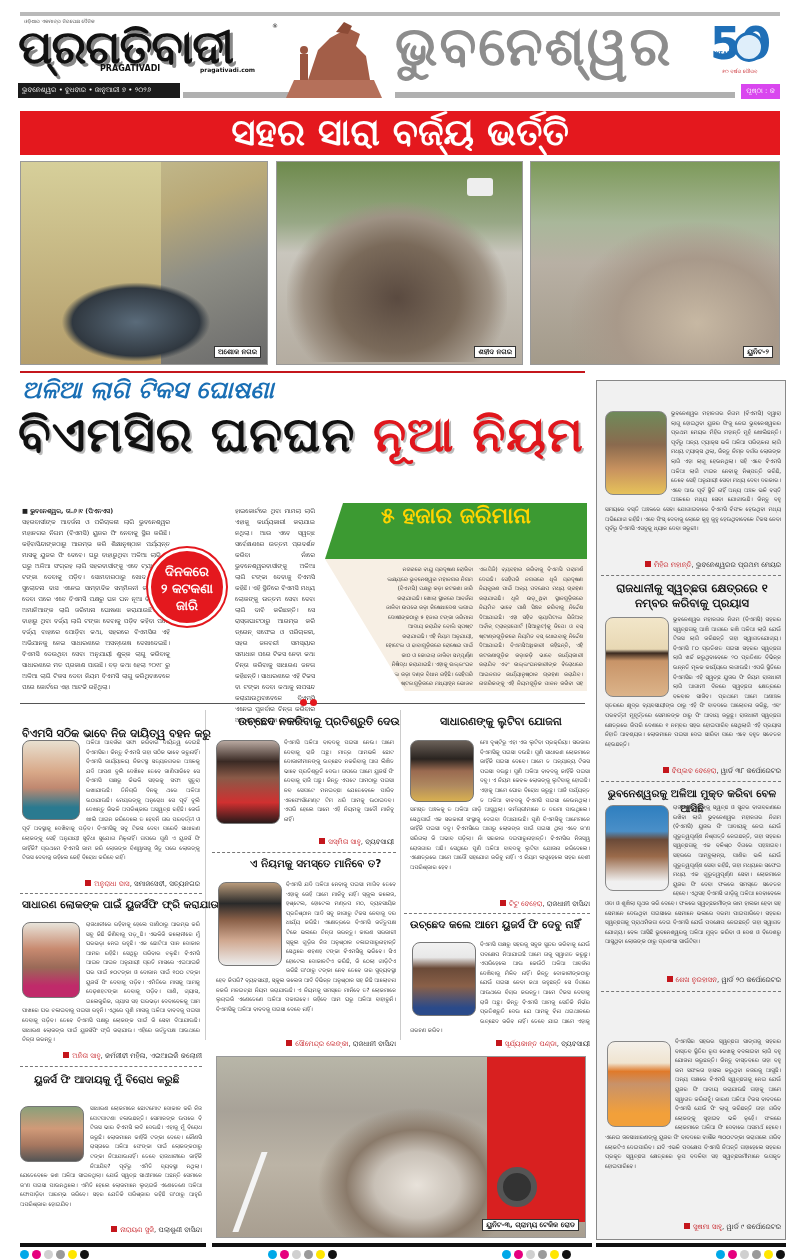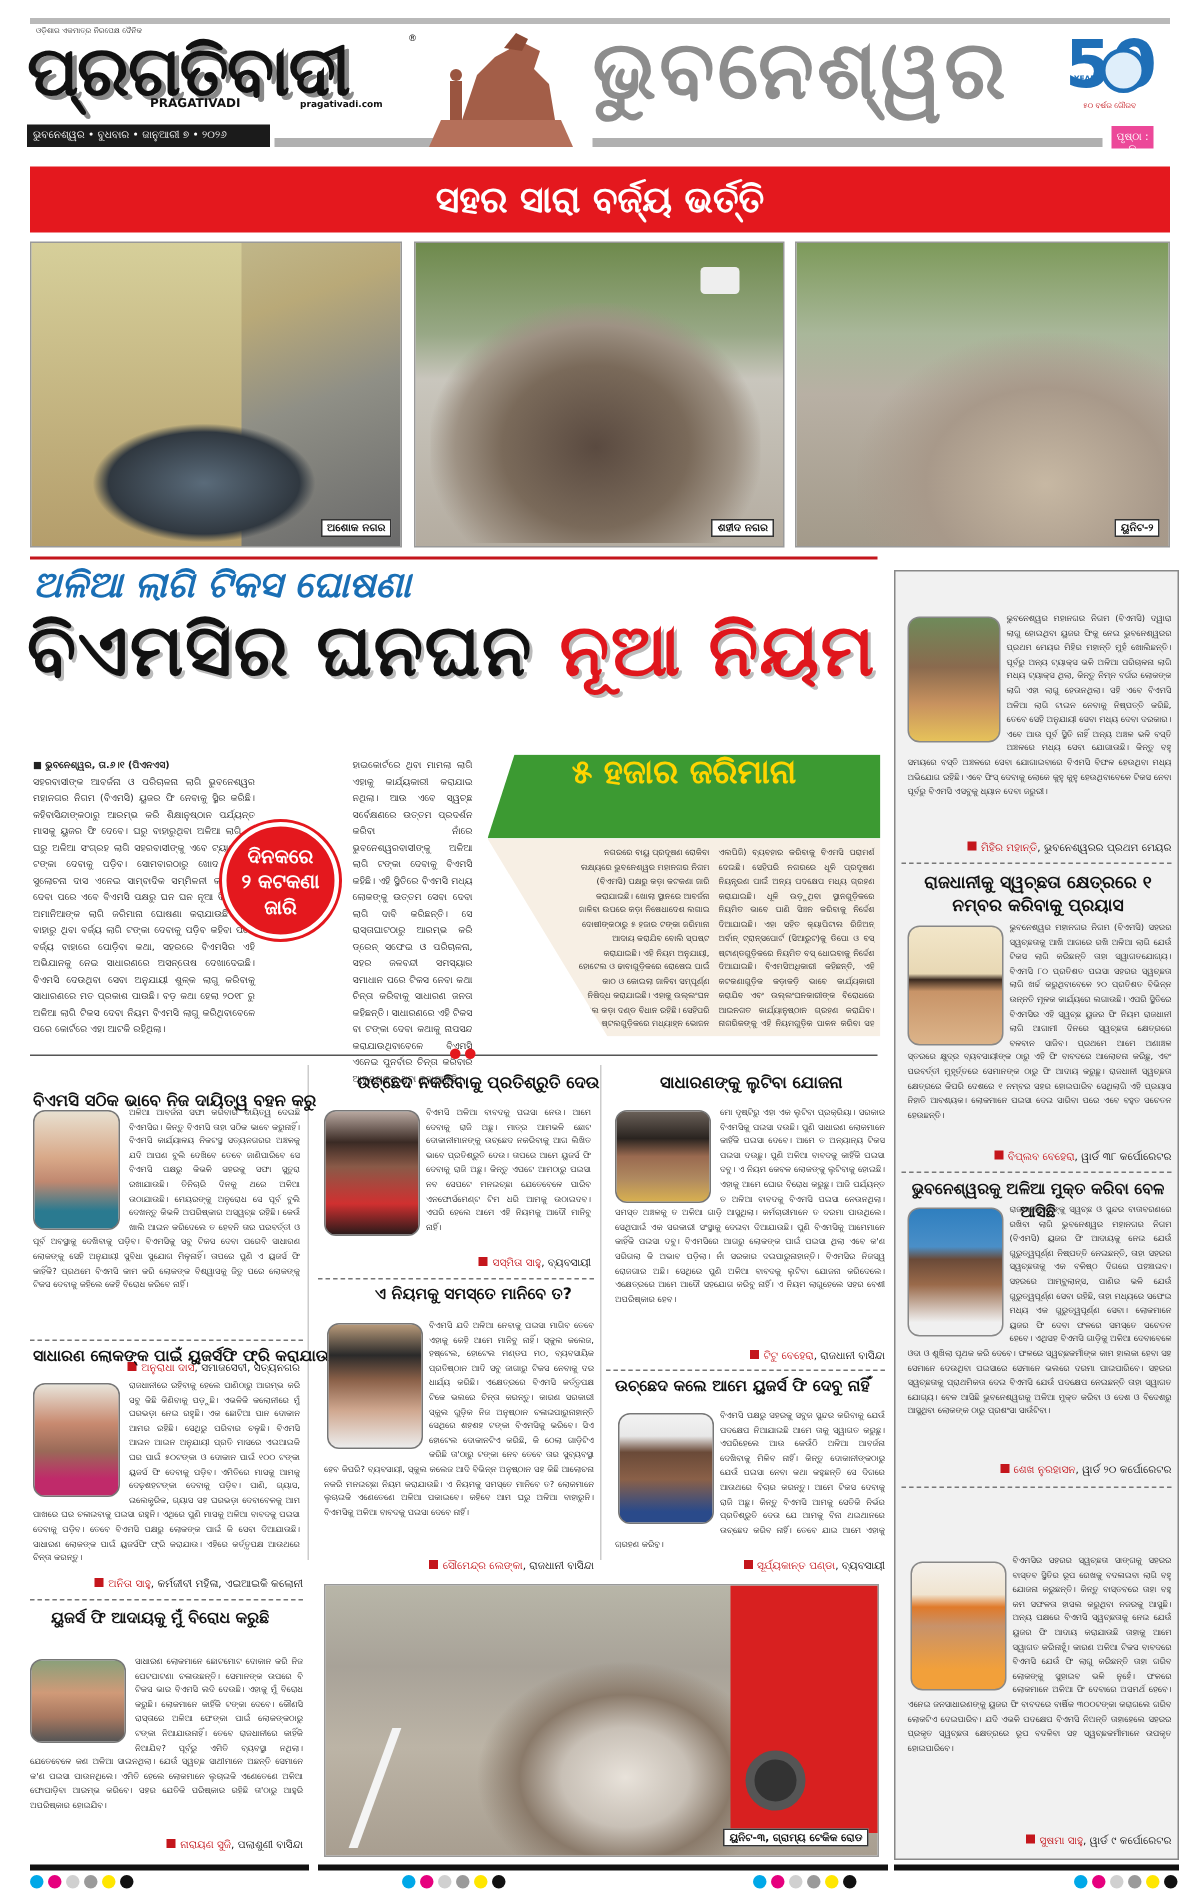--- a/index.html
+++ b/index.html
@@ -12,23 +12,23 @@
 .logo{position:absolute;top:22px;left:18px;font-size:46px;font-weight:bold;color:#111;letter-spacing:-1px;text-shadow:3px 3px 0 #888;line-height:50px}
 .logo-reg{position:absolute;top:22px;left:272px;font-size:6px}
 .logo-en{position:absolute;top:64px;left:100px;font-size:8px;font-weight:bold}
 .logo-url{position:absolute;top:66px;left:200px;font-size:6px;font-weight:bold}
 .dateline{position:absolute;top:83px;left:18px;width:162px;height:15px;background:#1b1b1b;color:#fff;font-size:7px;padding:3px 4px}
 .dateline-rule{position:absolute;top:92px;left:183px;width:152px;height:6px;background:#b0b0b0}
 .statue{position:absolute;top:20px;left:278px;width:112px;height:78px}
 .city{position:absolute;top:15px;left:395px;font-size:54px;color:#8d8d8d;font-weight:bold;letter-spacing:2px}
 .city-rule{position:absolute;top:92px;left:395px;width:340px;height:6px;background:#b0b0b0}
 .anniv{position:absolute;top:18px;left:710px;width:70px;height:62px}
-.page-no{position:absolute;top:84px;left:741px;width:28px;height:15px;background:#ec4899;color:#fff;font-size:7px;text-align:center;padding-top:3px}
-
-.banner{position:absolute;top:111px;left:20px;width:760px;height:44px;background:#e4181e;color:#fff;text-align:center;font-size:24px;font-weight:bold;line-height:44px}
+.page-no{position:absolute;top:84px;left:741px;width:39px;height:15px;background:#d946ef;color:#fff;font-size:7px;text-align:center;padding-top:3px}
+
+.banner{position:absolute;top:111px;left:20px;width:760px;height:44px;background:#e4181e;color:#fff;text-align:center;font-size:37px;font-weight:bold;line-height:44px}
 .photo{position:absolute;top:161px;height:204px;border:1px solid #999;overflow:hidden}
 .cap{position:absolute;right:6px;bottom:6px;background:#fff;border:1px solid #333;font-size:7px;padding:1px 3px;font-weight:bold}
 .redrule{position:absolute;top:371px;left:20px;width:565px;height:2px;background:#c4161c}
 .kicker{position:absolute;top:376px;left:22px;font-size:24px;font-style:italic;font-weight:bold;color:#1a6fb5}
 .headline{position:absolute;top:406px;left:18px;font-size:48px;font-weight:bold;color:#111;text-shadow:2px 2px 0 #bbb;letter-spacing:1px;white-space:nowrap}
 .headline .red{color:#e0161c}
 .body{font-size:6.3px;line-height:11px;color:#222;text-align:justify}
 .circle{position:absolute;top:548px;left:148px;width:78px;height:78px;border-radius:50%;background:#e4181e;border:3px solid #fff;box-shadow:0 0 0 2px #e4181e;color:#fff;font-size:13px;font-weight:bold;text-align:center;line-height:17px;padding-top:12px}
 .green{position:absolute;top:503px;left:325px;width:262px;height:56px;background:#3c9a32;color:#fff;text-align:center;clip-path:polygon(18px 0,100% 0,100% 100%,0 100%);}
 .green .l1{font-size:16px;padding-top:6px}
@@ -154,21 +154,21 @@
 <div class="dots" style="top:699px;left:300px">
     <span style="background:#e4181e;width:7px;height:7px"></span>
     <span style="background:#e4181e;width:7px;height:7px"></span>
   </div>
 <div style="position:absolute;top:710px;left:205px;width:1px;height:330px;background:#ccc"></div>
 <div style="position:absolute;top:710px;left:400px;width:1px;height:330px;background:#ccc"></div>
 
 <div class="op-title" style="top:727px;left:22px;font-size:11px">ବିଏମସି ସଠିକ ଭାବେ ନିଜ ଦାୟିତ୍ୱ ବହନ କରୁ</div>
 <div class="op-photo" style="top:740px;left:22px;width:58px;height:80px;background:linear-gradient(180deg,#e8e0d0,#d8a888 40%,#c08870 60%,#2a7a90 85%)"></div>
 <div class="abs body" style="top:738px;left:22px;width:178px;height:122px;overflow:hidden;font-size:5.6px;line-height:9.6px"><div style="float:left;width:64px;height:86px"></div><span>ଅଳିଆ ଆବର୍ଜନା ସଫା କରିବାର ଦାୟିତ୍ୱ ଦେଇଛି ବିଏମସିର। କିନ୍ତୁ ବିଏମସି ତାହା ସଠିକ ଭାବେ କରୁନାହିଁ। ବିଏମସି କାର୍ଯ୍ୟାଳୟ ନିକଟସ୍ଥ ସତ୍ୟନଗରର ଅଞ୍ଚଳକୁ ଯଦି ଆପଣ ବୁଲି ଦେଖିବେ ତେବେ ଜାଣିପାରିବେ ସେ ବିଏମସି ପକ୍ଷରୁ କିଭଳି ସହରକୁ ସଫା ସୁତୁରା ରଖାଯାଉଛି। ତିନିଚାରି ଦିନକୁ ଥରେ ଅଳିଆ ଉଠାଯାଉଛି। ମେୟରଙ୍କୁ ଅନୁରୋଧ ସେ ପୂର୍ବ ବୁଲି ଦେଖନ୍ତୁ କିଭଳି ଅପରିଷ୍କାର ଅସ୍ୱଚ୍ଛ ରହିଛି। କେଉଁ ଖାଲି ଆଇନ କରିଦେଲେ ତ ହେବନି ତାର ପରବର୍ତ୍ତୀ ଓ ପୂର୍ବ ଅବସ୍ଥାକୁ ଦେଖିବାକୁ ପଡ଼ିବ। ବିଏମସିକୁ ସବୁ ଟିକସ ଦେବା ପରେବି ସାଧାରଣ ଲୋକଙ୍କୁ ସେହି ଅନୁଯାୟୀ ସୁବିଧା ସୁଯୋଗ ମିଳୁନାହିଁ। ତାପରେ ପୁଣି ଏ ୟୁଜର୍ସ ଫି କାହିଁକି? ପ୍ରଥମେ ବିଏମସି କାମ କରି ଲୋକଙ୍କ ବିଶ୍ୱାସକୁ ଜିତୁ ପରେ ଲୋକଙ୍କୁ ଟିକସ ଦେବାକୁ କହିଲେ କେହି ବିରୋଧ କରିବେ ନାହିଁ।</span></div>
-<div class="abs byline" style="top:908px;left:20px;width:180px"><span class="sq"></span><span class="nm">ଅନୁରାଧା ଦାସ</span><span>, ସମାଜସେବୀ, ସତ୍ୟନଗର</span></div>
+<div class="abs byline" style="top:880px;left:20px;width:180px"><span class="sq"></span><span class="nm">ଅନୁରାଧା ଦାସ</span><span>, ସମାଜସେବୀ, ସତ୍ୟନଗର</span></div>
 <div class="dash" style="top:893px;left:20px;width:182px"></div>
 
 <div class="op-title" style="top:898px;left:22px;font-size:10.5px">ସାଧାରଣ ଲୋକଙ୍କ ପାଇଁ ୟୁଜର୍ସଫି ଫ୍ରି କରାଯାଉ</div>
 <div class="op-photo" style="top:922px;left:22px;width:58px;height:76px;background:linear-gradient(180deg,#e8e4da,#c88a70 35%,#9a6a58 60%,#c02a6a 85%)"></div>
 <div class="abs body" style="top:920px;left:22px;width:178px;height:126px;overflow:hidden;font-size:5.6px;line-height:9.6px"><div style="float:left;width:64px;height:82px"></div><span>ରାଜଧାନୀରେ ରହିବାକୁ ହେଲେ ପାଣିଠାରୁ ଆରମ୍ଭ କରି ସବୁ କିଛି କିଣିବାକୁ ପଡ଼ୁଛି। ଏଭଳିକି କଲୋନୀରେ ମୁଁ ଘରଭଡ଼ା ନେଇ ରହୁଛି। ଏକ ଛୋଟିଆ ପାନ ଦୋକାନ ଆମର ରହିଛି। ସେଥିରୁ ପରିବାର ଚଳୁଛି। ବିଏମସି ଆଇନ ଆଇନ ଅନୁଯାୟୀ ପ୍ରତି ମାସରେ ଏଇଆଇକି ଘର ପାଇଁ ୫୦ଟଙ୍କା ଓ ଦୋକାନ ପାଇଁ ୧୦୦ ଟଙ୍କା ୟୁଜର୍ସ ଫି ଦେବାକୁ ପଡ଼ିବ। ଏମିତିରେ ମାସକୁ ଆମକୁ ଦେଢ଼ଶହଟଙ୍କା ଦେବାକୁ ପଡ଼ିବ। ପାଣି, ଗ୍ୟାସ, ଇଲେକ୍ଟ୍ରିକ, ଗ୍ୟାସ ସହ ଘରଭଡ଼ା ଦେବାବେଳକୁ ଆମ ପାଖରେ ଘର ଚଳାଇବାକୁ ପଇସା ରହୁନି। ଏଥିରେ ପୁଣି ମାସକୁ ଅଳିଆ ବାବଦକୁ ପଇସା ଦେବାକୁ ପଡ଼ିବ। ତେବେ ବିଏମସି ପକ୍ଷରୁ ଲୋକଙ୍କ ପାଇଁ କି ସେବା ଦିଆଯାଉଛି। ସାଧାରଣ ଲୋକଙ୍କ ପାଇଁ ୟୁଜର୍ସଫି ଫ୍ରି କରାଯାଉ। ଏହିରେ କର୍ତ୍ତୃପକ୍ଷ ଆଉଥରେ ଚିନ୍ତା କରନ୍ତୁ।</span></div>
 <div class="abs byline" style="top:1052px;left:20px;width:182px"><span class="sq"></span><span class="nm">ଅନିତା ସାହୁ</span><span>, କର୍ମଜୀବୀ ମହିଳା, ଏଇଆଇକି କଲୋନୀ</span></div>
 <div class="dash" style="top:1066px;left:20px;width:182px"></div>
 
 <div class="op-title" style="top:1073px;left:34px;font-size:10.5px">ୟୁଜର୍ସ ଫି ଆଦାୟକୁ ମୁଁ ବିରୋଧ କରୁଛି</div>
 <div class="op-photo" style="top:1106px;left:20px;width:64px;height:56px;background:linear-gradient(180deg,#8aa07a,#d09a78 40%,#a87860 70%,#555 100%)"></div>

